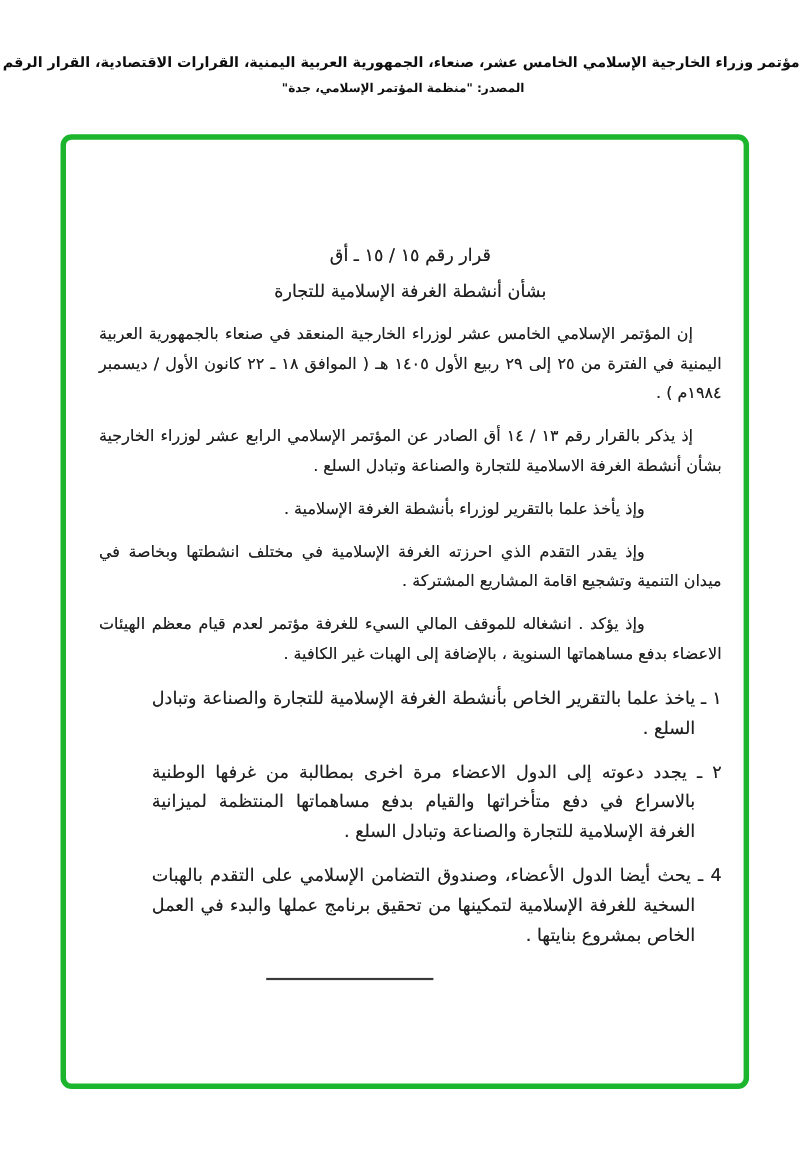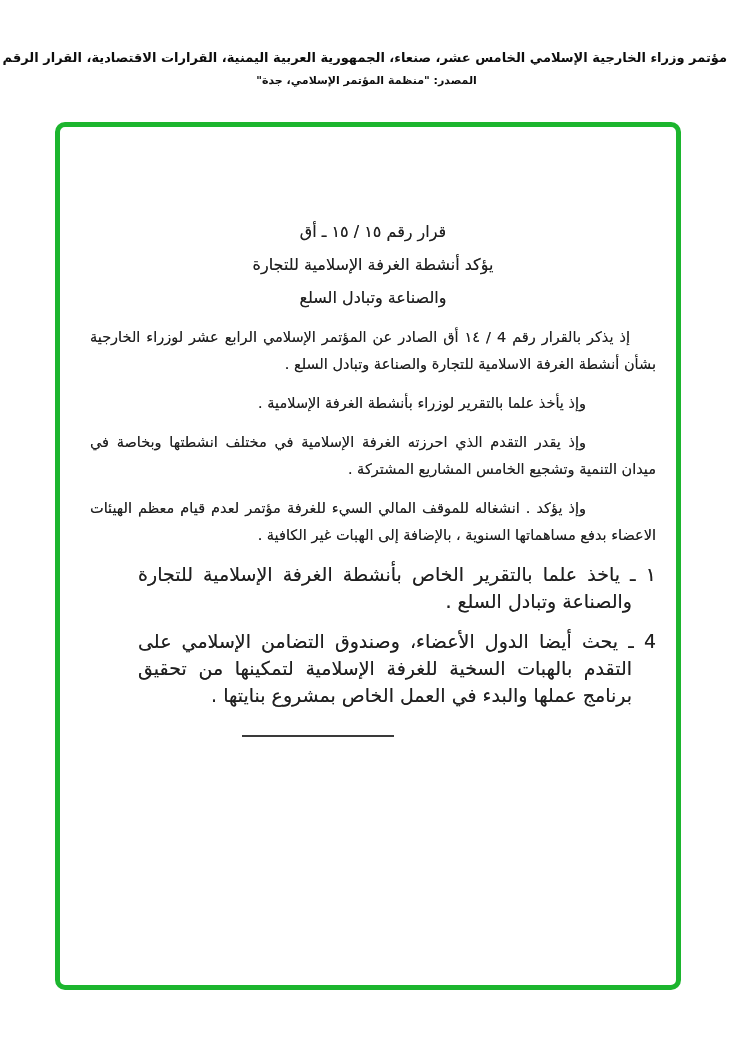--- a/index.html
+++ b/index.html
@@ -55,21 +55,21 @@
   }
   .para {
     font-size: 14.5px;
     line-height: 27px;
     text-align: justify;
     margin-bottom: 12px;
   }
   .indent-sm { text-indent: 26px; }
   .indent-lg { text-indent: 70px; }
   .resolution {
-    font-size: 19px;
+    font-size: 16px;
     line-height: 27px;
     text-align: justify;
     margin-bottom: 13px;
     padding-right: 24px;
     text-indent: -24px;
     margin-left: 48px;
   }
   .end-rule {
     width: 152px;
     height: 2px;
@@ -84,27 +84,28 @@
 <div class="page-header">
   <div class="hline1">مؤتمر وزراء الخارجية الإسلامي الخامس عشر، صنعاء، الجمهورية العربية اليمنية، القرارات الاقتصادية، القرار الرقم ١٥/١٥-أق</div>
   <div class="hline2">المصدر:  "منظمة المؤتمر الإسلامي، جدة"</div>
 </div>
 
 <div class="scan-frame" style="border-color: rgb(28, 181, 46);">
   <div class="scan-content">
 
     <div class="doc-title">
       <div>قرار رقم ١٥ / ١٥ ـ أق</div>
-      <div>يؤكد أنشطة الغرفة الإسلامية للتجارة</div>
-      <div>والصناعة وتبادل السلع</div>
+      <div>بشأن أنشطة الغرفة الإسلامية للتجارة</div>
     </div>
 
-    <p class="para indent-sm">إذ يذكر بالقرار رقم 4 / ١٤ أق الصادر عن المؤتمر الإسلامي الرابع عشر لوزراء الخارجية بشأن أنشطة الغرفة الاسلامية للتجارة والصناعة وتبادل السلع .</p>
+    <p class="para indent-sm">إن المؤتمر الإسلامي الخامس عشر لوزراء الخارجية المنعقد في صنعاء بالجمهورية العربية اليمنية في الفترة من ٢٥ إلى ٢٩ ربيع الأول ١٤٠٥ هـ ( الموافق ١٨ ـ ٢٢ كانون الأول / ديسمبر ١٩٨٤م ) .</p>
+    <p class="para indent-sm">إذ يذكر بالقرار رقم ١٣ / ١٤ أق الصادر عن المؤتمر الإسلامي الرابع عشر لوزراء الخارجية بشأن أنشطة الغرفة الاسلامية للتجارة والصناعة وتبادل السلع .</p>
     <p class="para indent-lg">وإذ يأخذ علما بالتقرير لوزراء بأنشطة الغرفة الإسلامية .</p>
-    <p class="para indent-lg">وإذ يقدر التقدم الذي احرزته الغرفة الإسلامية في مختلف انشطتها وبخاصة في ميدان التنمية وتشجيع الخامس المشاريع المشتركة .</p>
+    <p class="para indent-lg">وإذ يقدر التقدم الذي احرزته الغرفة الإسلامية في مختلف انشطتها وبخاصة في ميدان التنمية وتشجيع اقامة المشاريع المشتركة .</p>
     <p class="para indent-lg">وإذ يؤكد . انشغاله للموقف المالي السيء للغرفة مؤتمر لعدم قيام معظم الهيئات الاعضاء بدفع مساهماتها السنوية ، بالإضافة إلى الهبات غير الكافية .</p>
 
     <p class="resolution">١ ـ ياخذ علما بالتقرير الخاص بأنشطة الغرفة الإسلامية للتجارة والصناعة وتبادل السلع .</p>
+    <p class="resolution">٢ ـ يجدد دعوته إلى الدول الاعضاء مرة اخرى بمطالبة من غرفها الوطنية بالاسراع في دفع متأخراتها والقيام بدفع مساهماتها المنتظمة لميزانية الغرفة الإسلامية للتجارة والصناعة وتبادل السلع .</p>
     <p class="resolution">4 ـ يحث أيضا الدول الأعضاء، وصندوق التضامن الإسلامي على التقدم بالهبات السخية للغرفة الإسلامية لتمكينها من تحقيق برنامج عملها والبدء في العمل الخاص بمشروع بنايتها .</p>
 
     <div class="end-rule"></div>
   </div>
 </div>
 
 </body></html>

